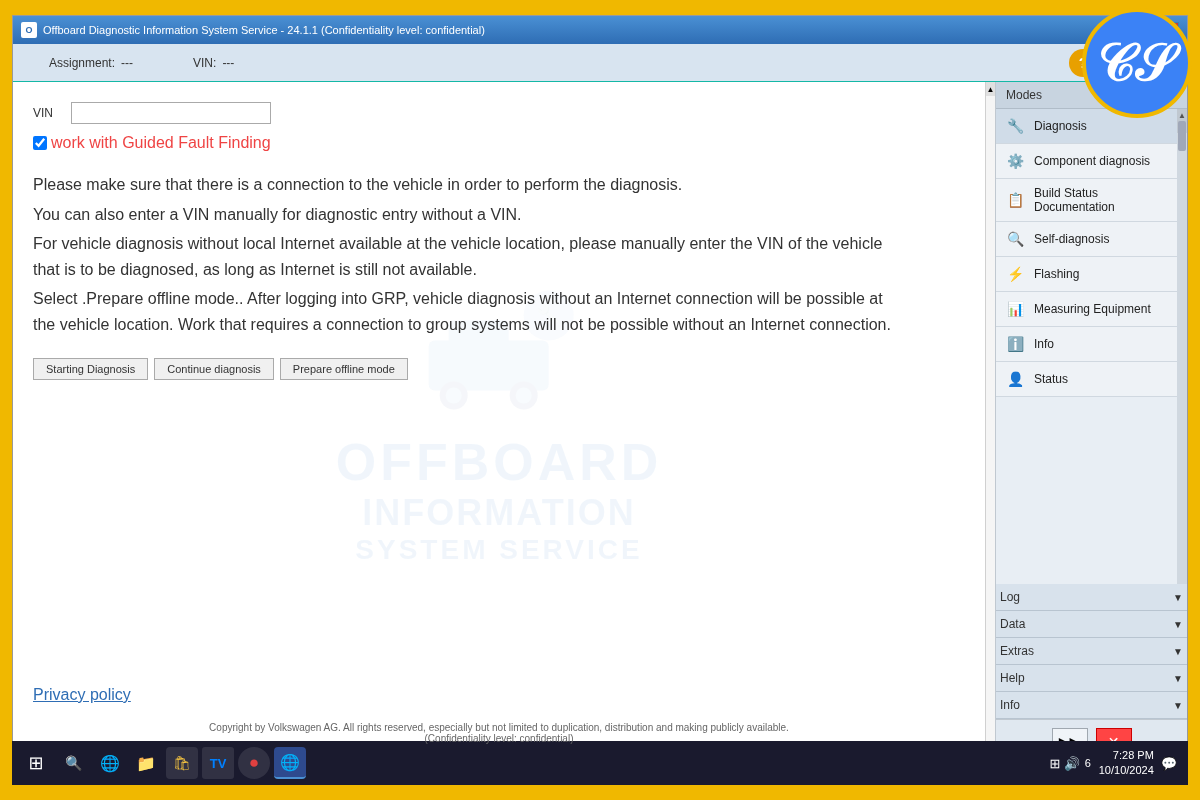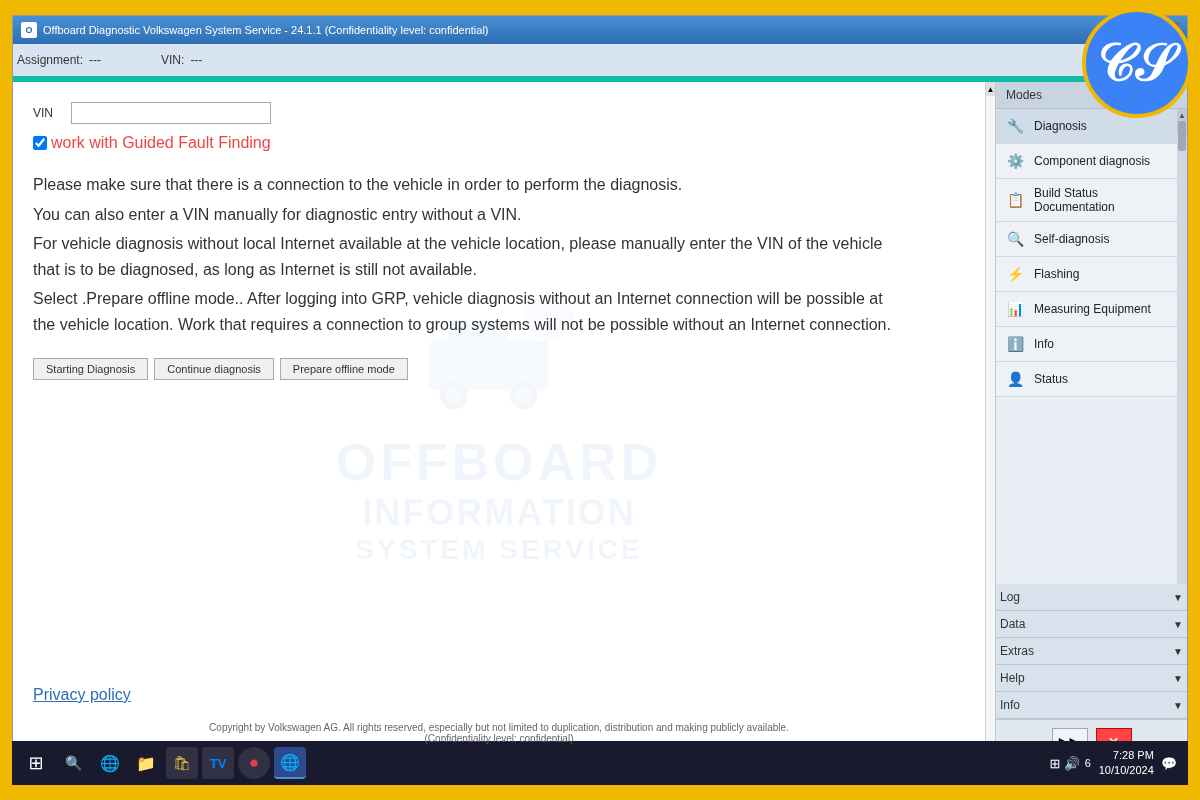--- a/index.html
+++ b/index.html
@@ -93,22 +93,22 @@
       cursor: pointer;
     }
     .title-btn.close { background: #c04040; }
 
     
     .header-bar {
       background: #d8e4f0;
       height: 38px;
       display: flex;
       align-items: center;
-      padding: 0 4px;
-      border-bottom: 6px solid #14b8a6;
+      padding: 0 36px;
+      border-bottom: 1px solid #14b8a6;
       flex-shrink: 0;
     }
     .header-assignment {
       display: flex;
       align-items: center;
       gap: 6px;
       margin-right: 60px;
     }
     .header-vin {
       display: flex;
@@ -545,21 +545,21 @@
 <div class="watermark-logo">
   <span>𝒞𝒮</span>
 </div>
 
 <div class="main-window">
 
   <div class="title-bar">
     <div class="title-bar-icon">
       <span>O</span>
     </div>
-    <span class="title-bar-text">Offboard Diagnostic Volkswagen System Service - 24.1.1 (Confidentiality level: confidential)</span>
+    <span class="title-bar-text">Offboard Diagnostic Information System Service - 24.1.1 (Confidentiality level: confidential)</span>
     <div class="title-bar-controls">
       <div class="title-btn">─</div>
       <div class="title-btn">□</div>
       <div class="title-btn close">✕</div>
     </div>
   </div>
 
   <div class="header-bar">
     <div class="header-assignment">
       <span class="header-label">Assignment:</span>

